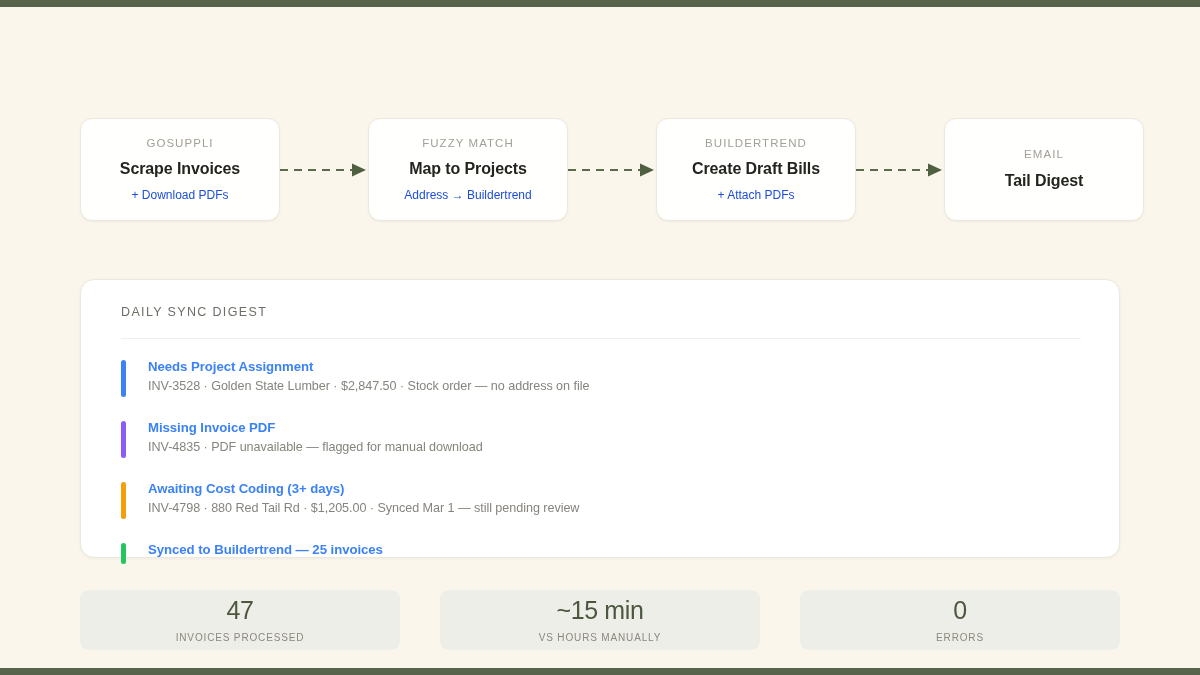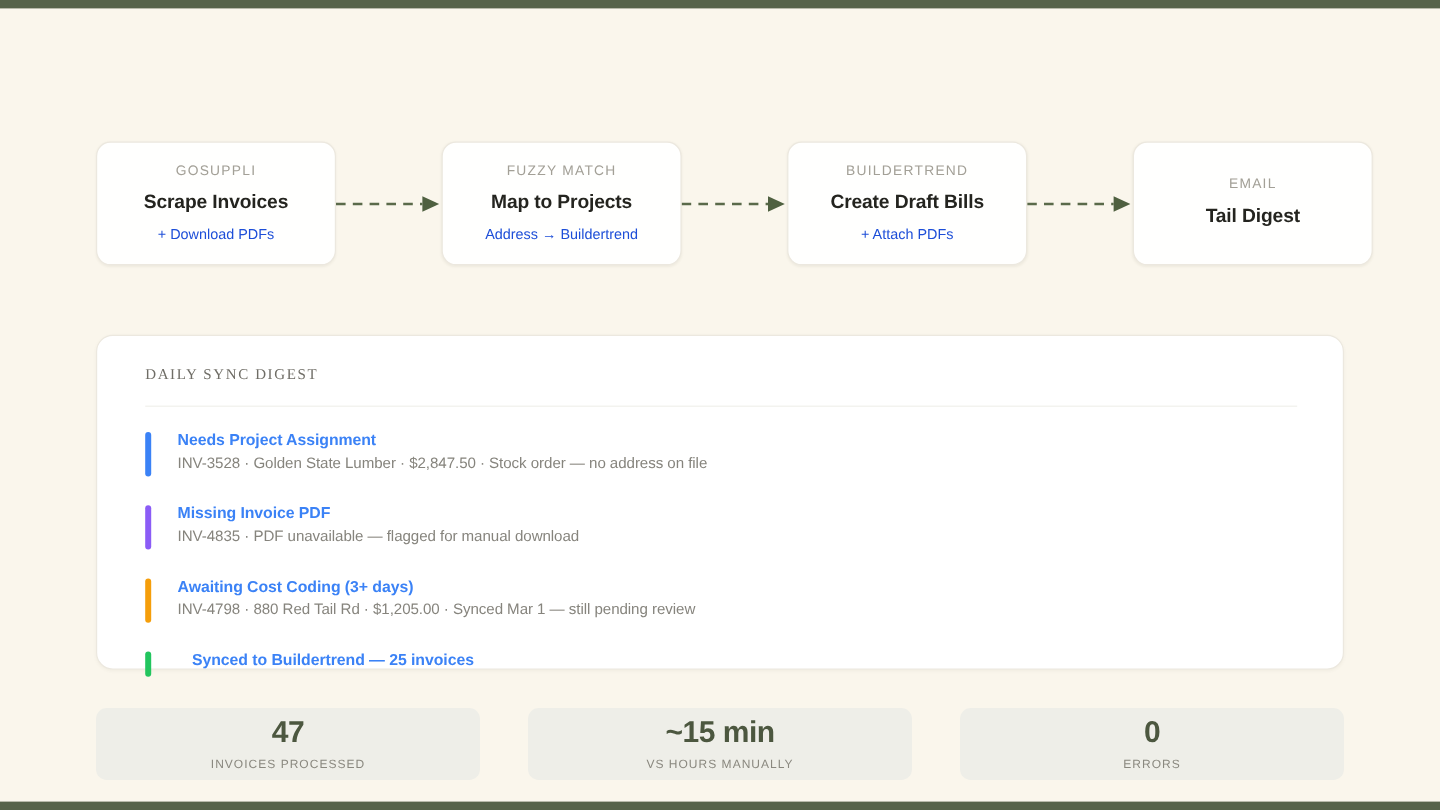--- a/index.html
+++ b/index.html
@@ -101,37 +101,36 @@
     box-shadow: 0 1px 3px rgba(87, 80, 60, 0.06);
     padding: 26px 38px 0 40px;
   }
 
   .digest-header {
     font-size: 12.5px;
     letter-spacing: 1.35px;
     color: #6f6d66;
     text-transform: uppercase;
     line-height: 1;
-    font-family: Liberation Serif, serif;
   }
 
   .digest-divider {
     margin-top: 19px;
     height: 1px;
     background: #f1f0ec;
   }
 
   .digest-list { margin-top: 20px; }
 
   .digest-item {
     display: flex;
     align-items: flex-start;
     margin-bottom: 23px;
   }
-  .digest-item:last-child { margin-bottom: 0; gap: 12px; }
+  .digest-item:last-child { margin-bottom: 0; }
 
   .digest-accent {
     flex: 0 0 5px;
     width: 5px;
     border-radius: 3px;
     margin-top: 1px;
     margin-right: 22px;
   }
   .digest-item.two-line  .digest-accent { height: 37px; }
   .digest-item.one-line  .digest-accent { height: 21px; }
@@ -172,21 +171,21 @@
     border-radius: 9px;
     display: flex;
     flex-direction: column;
     align-items: center;
     justify-content: center;
     text-align: center;
   }
 
   .stat-value {
     font-size: 25px;
-    font-weight: bold;
+    font-weight: normal;
     color: #4c573f;
     line-height: 1;
     letter-spacing: -0.4px;
   }
 
   .stat-label {
     font-size: 10px;
     letter-spacing: 0.85px;
     color: #8a887f;
     text-transform: uppercase;

